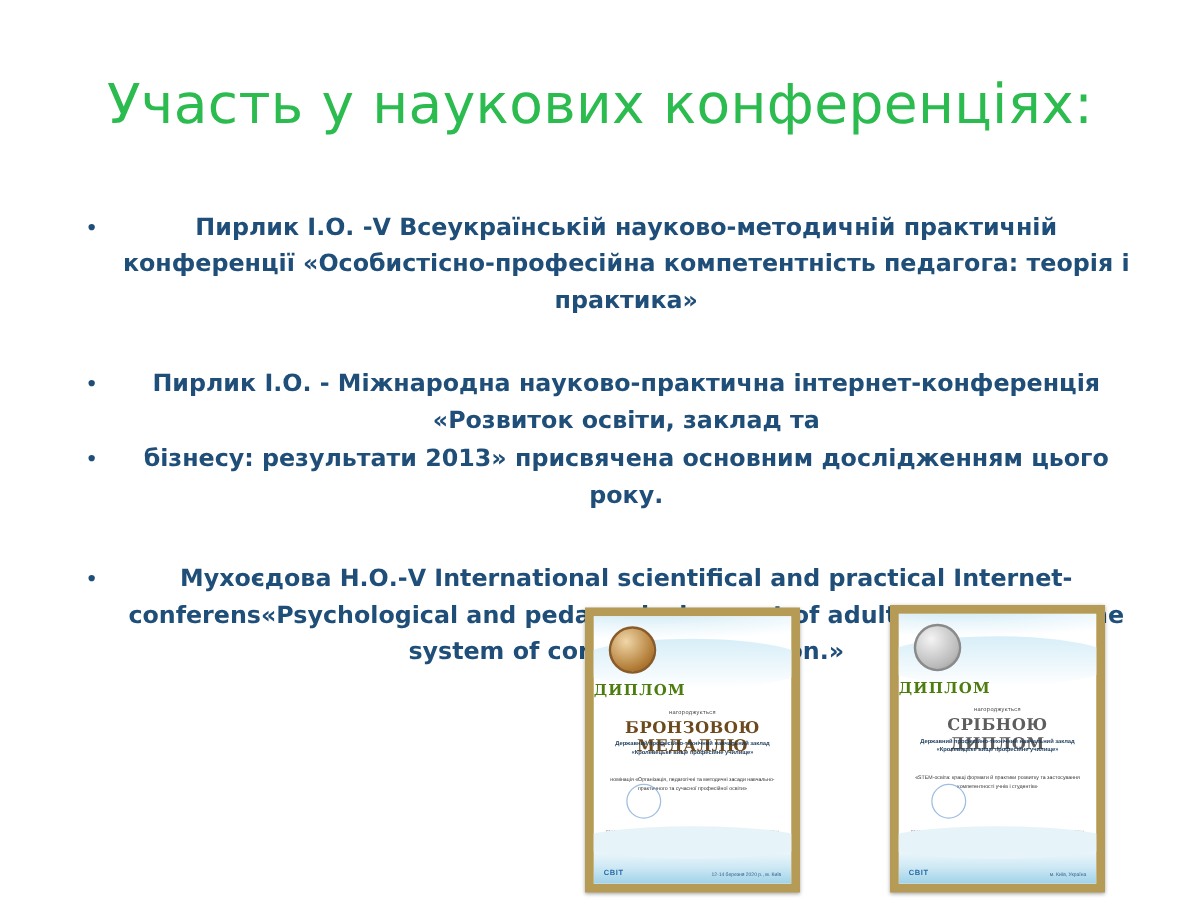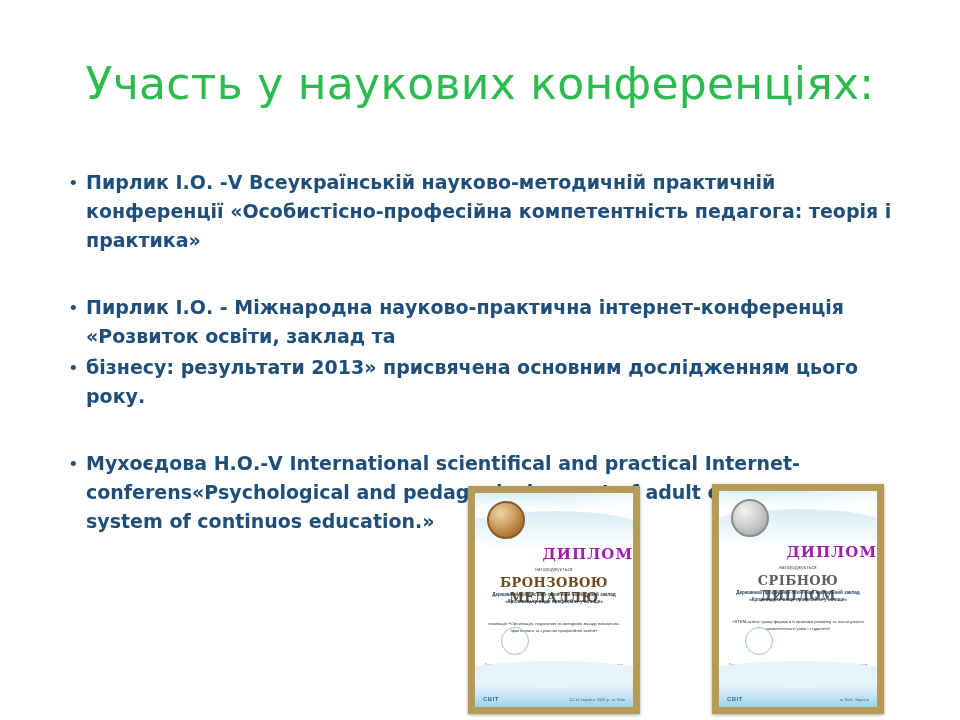--- a/index.html
+++ b/index.html
@@ -56,20 +56,21 @@
     padding-left: 8px;
     box-sizing: border-box;
   }
   .bullet-text {
     color: #1f4e79;
     font-size: 19px;
     line-height: 29px;
     font-weight: bold;
     font-family: "DejaVu Sans", sans-serif;
     max-width: 830px;
+    text-align: center;
   }
   .spacer-sm { height: 20px; }
 
   
   .diploma {
     position: absolute;
     box-sizing: border-box;
     background: #b59b55;
     padding: 7px;
     box-shadow: 0 1px 3px rgba(0,0,0,0.35);
@@ -116,26 +117,26 @@
     border: 2px solid #8a5b2a;
     background: radial-gradient(circle at 35% 30%, #f0d6a8, #b07a33 70%, #8a5b2a 100%);
   }
   .seal.silver {
     border-color: #8a8a8a;
     background: radial-gradient(circle at 35% 30%, #f4f4f4, #b9b9b9 70%, #8f8f8f 100%);
   }
   .d-title {
     position: absolute;
     left: 0; top: 52px; width: 100%;
-    text-align: right;
+    text-align: left;
     font-family: "DejaVu Serif", serif;
     font-weight: bold;
-    font-size: 15px;
+    font-size: 12px;
     letter-spacing: 1px;
-    color: #a21caf;
+    color: #4d7c0f;
   }
   .d-sub {
     position: absolute;
     left: 0; top: 74px; width: 100%;
     text-align: center;
     font-size: 4.5px;
     color: #444;
     letter-spacing: 0.3px;
   }
   .d-medal {

